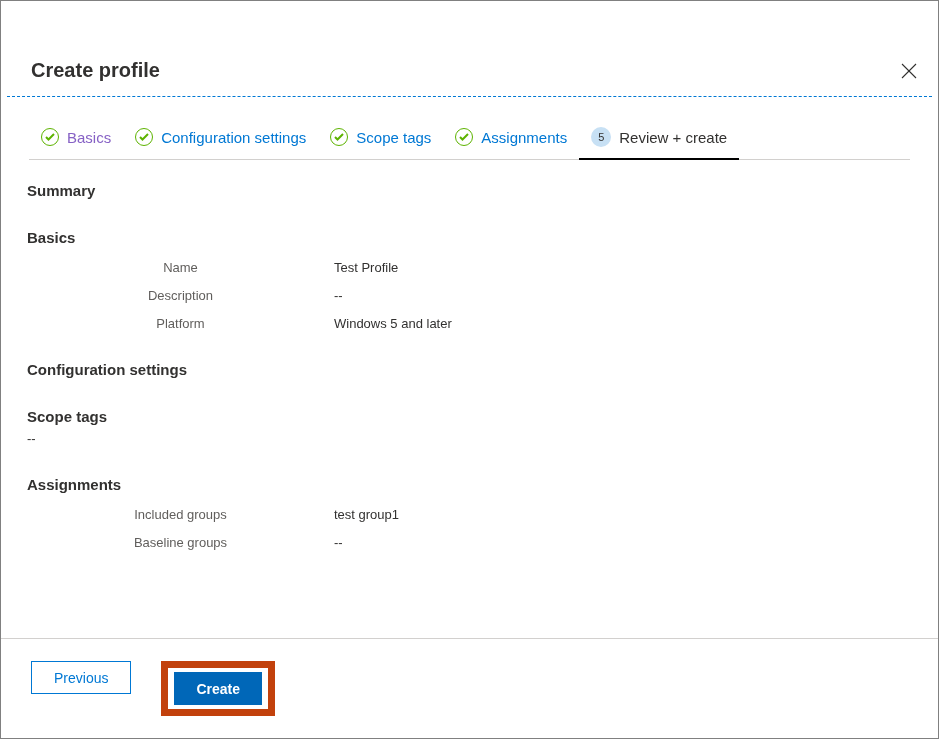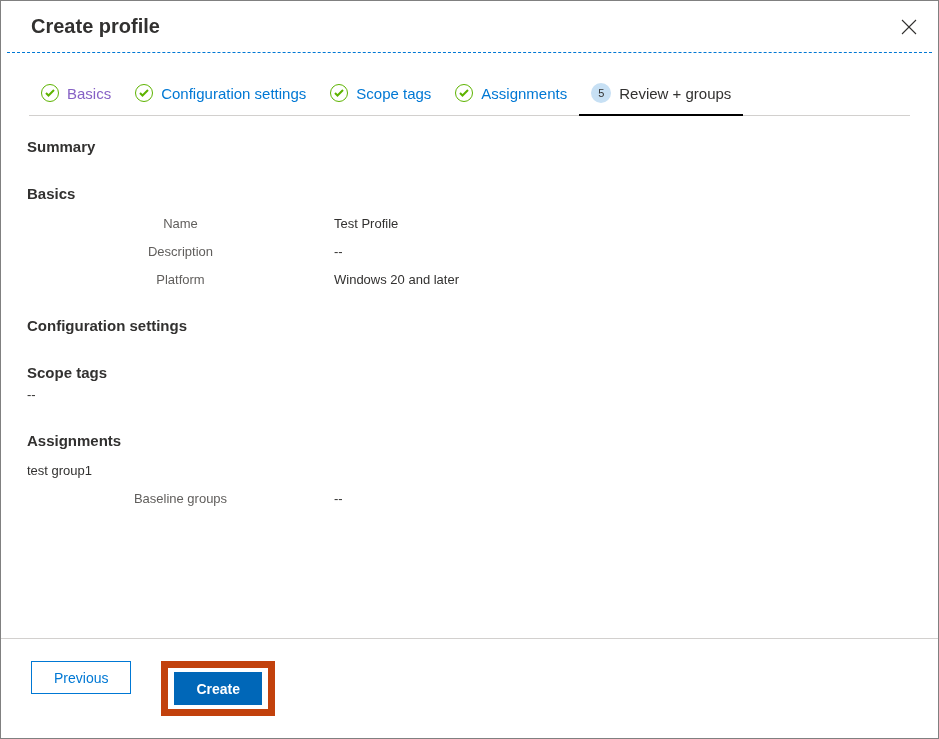--- a/index.html
+++ b/index.html
@@ -11,20 +11,21 @@
       height: 739px;
       border: 1px solid #808080;
       position: relative;
       overflow: hidden;
     }
     .header {
       display: flex;
       justify-content: space-between;
       align-items: center;
       padding: 14px 20px 14px 30px;
+      margin-top: 44px;
     }
     .header h1 {
       font-size: 20px;
       font-weight: 600;
     }
     .close-btn {
       cursor: pointer;
       width: 18px;
       height: 18px;
       display: flex;
@@ -200,48 +201,49 @@
   <div class="tab completed">
     <span class="check-circle">
       <svg width="10" height="8" viewBox="0 0 10 8">
           <polyline points="1,4 3.5,6.5 9,1"></polyline>
         </svg>
     </span>
     <span>Assignments</span>
   </div>
   <div class="tab active">
     <span class="num-circle">5</span>
-    <span>Review + groups</span>
+    <span>Review + create</span>
   </div>
 </div>
 
 <div class="content">
   <div class="section-title">Summary</div>
 
   <div class="section-sub">Basics</div>
   <div class="kv-row">
     <div class="kv-key">Name</div>
     <div class="kv-val">Test Profile</div>
   </div>
   <div class="kv-row">
     <div class="kv-key">Description</div>
     <div class="kv-val">--</div>
   </div>
   <div class="kv-row">
     <div class="kv-key">Platform</div>
-    <div class="kv-val">Windows 20 and later</div>
+    <div class="kv-val">Windows 5 and later</div>
   </div>
 
   <div class="section-sub">Configuration settings</div>
 
   <div class="section-sub">Scope tags</div>
   <div class="scope-empty">--</div>
 
   <div class="section-sub">Assignments</div>
   <div class="kv-row">
+    <div class="kv-key">Included groups</div>
     <div class="kv-val">test group1</div>
   </div>
   <div class="kv-row">
     <div class="kv-key">Baseline groups</div>
     <div class="kv-val">--</div>
   </div>
 </div>
 
 <div class="footer">
   <button class="btn btn-secondary">Previous</button>

